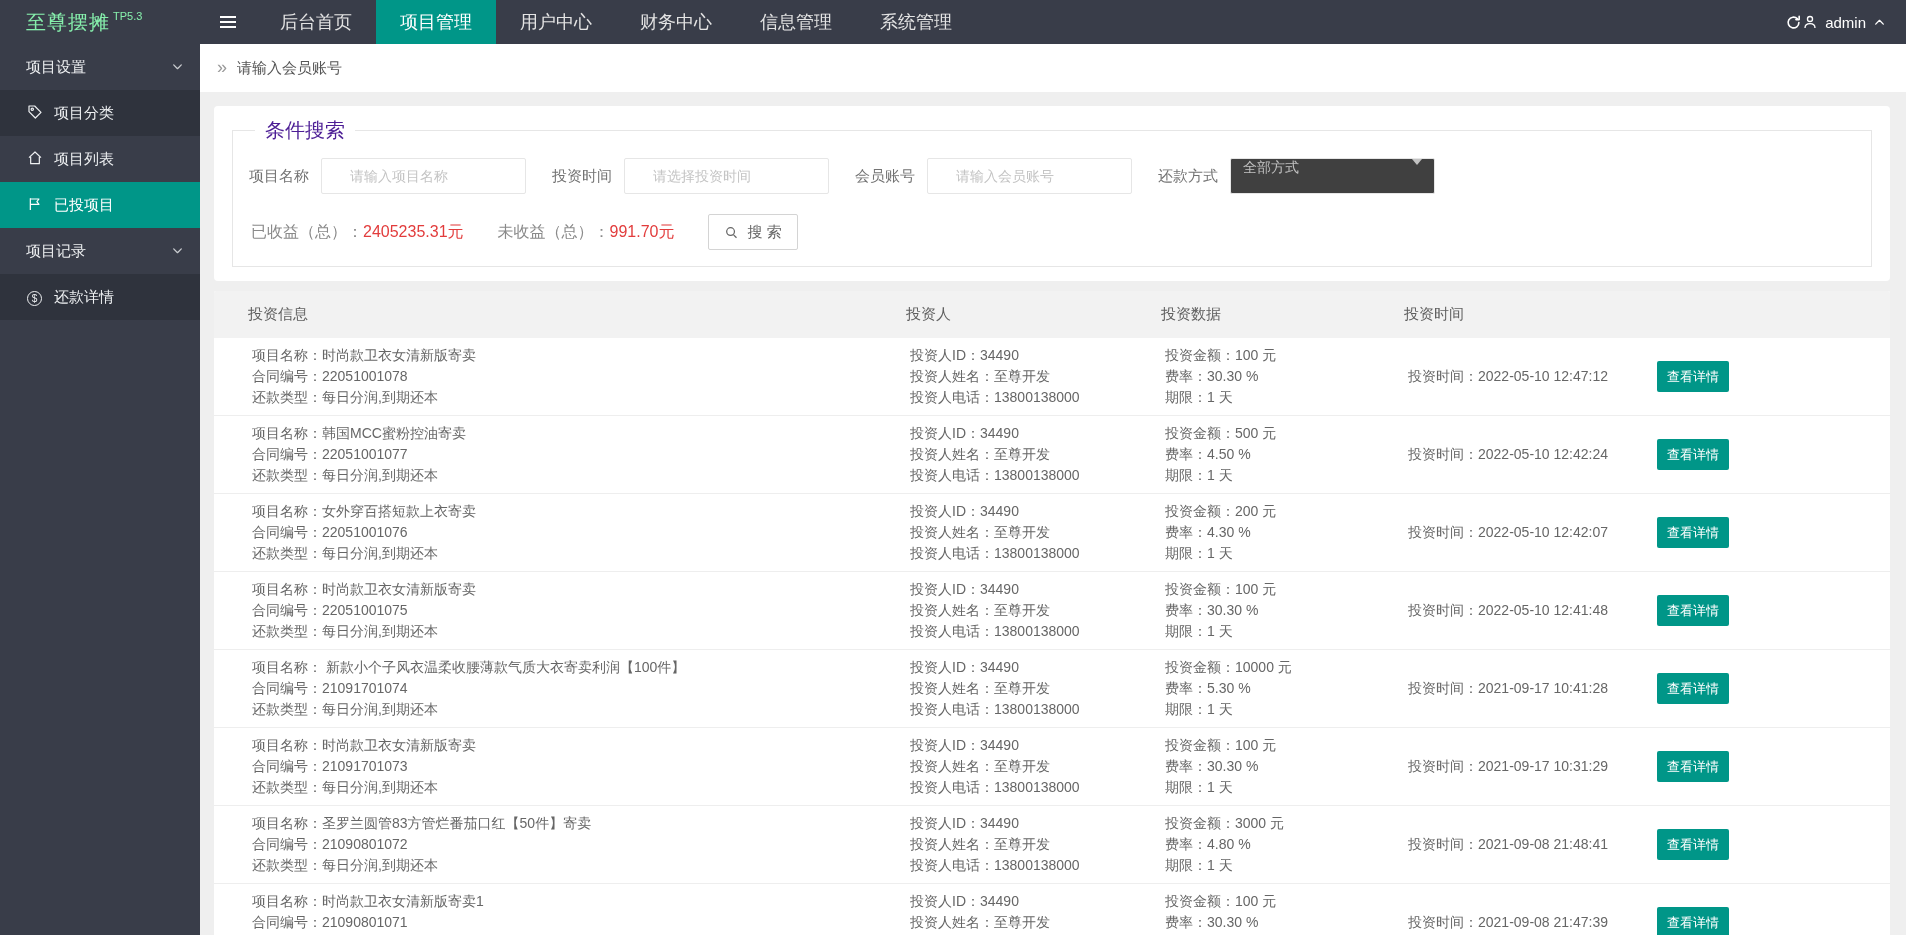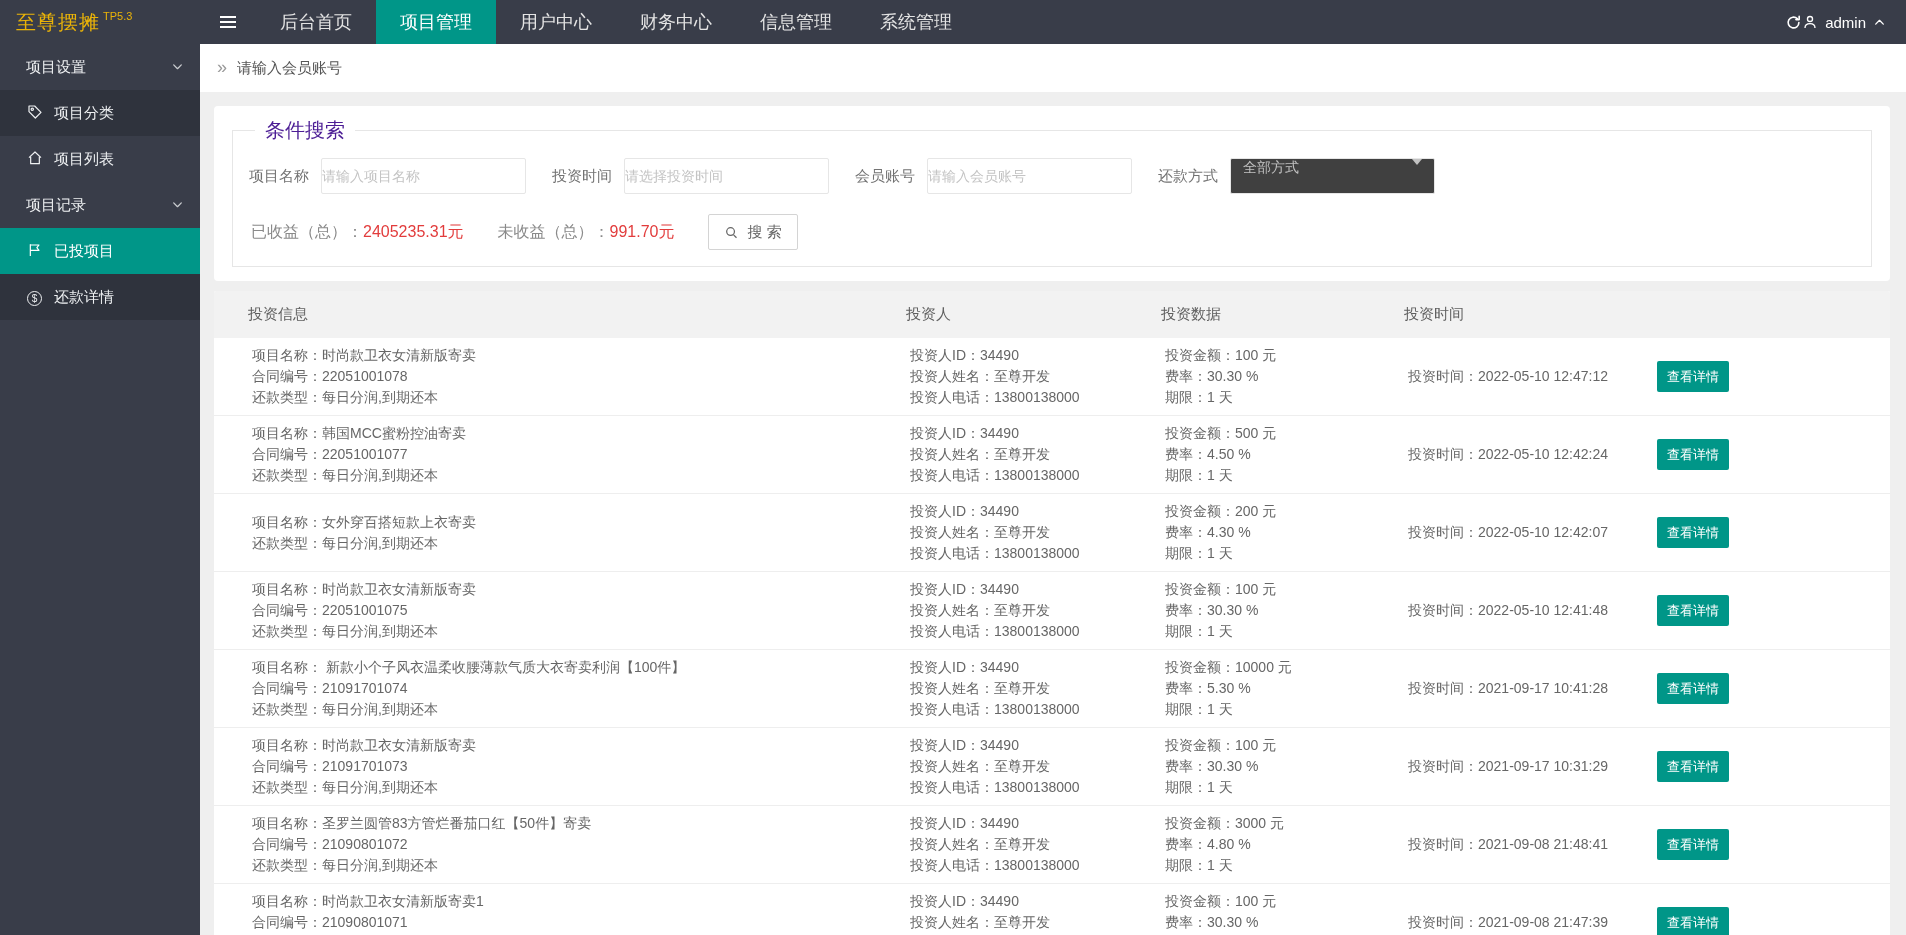--- a/index.html
+++ b/index.html
@@ -7,22 +7,22 @@
   body {
     font-family: "Liberation Sans", "DejaVu Sans", sans-serif;
     background: #efefef; color: #333; position: relative;
   }
   
   .navbar {
     position: absolute; top: 0; left: 0; right: 0; height: 44px;
     background: #393D49; display: flex; align-items: stretch; z-index: 10;
   }
   .brand {
-    width: 200px; display: flex; align-items: center; padding-left: 16px;
-    color: #eab308; font-size: 20px; letter-spacing: 1px; flex: none;
+    width: 200px; display: flex; align-items: center; padding-left: 26px;
+    color: #86efac; font-size: 20px; letter-spacing: 1px; flex: none;
   }
   .brand sup { font-size: 11px; letter-spacing: 0; margin-left: 3px; transform: translateY(-6px); }
   .nav-left { display: flex; align-items: stretch; }
   .nav-item {
     display: flex; align-items: center; padding: 0 24px; color: #e4e4e4;
     font-size: 18px; cursor: pointer; white-space: nowrap;
   }
   .nav-item.active { background: #009688; color: #fff; }
   .hamburger { padding: 0 20px; flex-direction: column; justify-content: center; gap: 3px; }
   .hbar { width: 16px; height: 2px; background: #fff; display: block; }
@@ -60,21 +60,21 @@
   .card { background: #fff; border-radius: 4px; }
   .search-card { padding: 11px 18px 14px; }
   fieldset { border: 1px solid #e6e6e6; padding: 10px 16px 16px; }
   legend { font-size: 20px; color: #4c1d95; padding: 0 10px; margin-left: 6px; }
   .fields-row { display: flex; align-items: center; gap: 26px; margin-top: 4px; flex-wrap: nowrap; }
   .fields-inline { display: contents; }
   .field { display: flex; align-items: center; gap: 12px; }
   .field-label { font-size: 15px; color: #737373; white-space: nowrap; }
   .field-input {
     width: 205px; height: 36px; border: 1px solid #e6e6e6; border-radius: 2px;
-    padding: 0 0; font-size: 14px; color: #666; outline: none;
+    padding: 0 28px; font-size: 14px; color: #666; outline: none;
     font-family: "Liberation Sans", "DejaVu Sans", sans-serif;
   }
   .field-input::placeholder { color: #c4c4c4; }
   .select-box {
     width: 205px; height: 36px; border: 1px solid #e6e6e6; border-radius: 2px;
     display: flex; align-items: flex-start; justify-content: space-between;
     padding: 0 12px; font-size: 14px; color: #c0c0c0; cursor: pointer; background: #404040;
   }
   .arrow-down {
     width: 0; height: 0; border-left: 5px solid transparent;
@@ -190,36 +190,36 @@
   </div>
       <div class="side-item child">
     <span><span class="side-ic">
             <svg width="16" height="16" viewBox="0 0 24 24" fill="none" stroke="currentColor" stroke-width="1.8" stroke-linejoin="round">
               <path d="M3 11.5 12 3l9 8.5"></path>
               <path d="M5.5 10v10.5h13V10"></path>
             </svg>
           </span></span>
     <span>项目列表</span>
   </div>
+      <div class="side-item child active">
+    <span><span class="side-ic">
+            <svg width="16" height="16" viewBox="0 0 24 24" fill="none" stroke="currentColor" stroke-width="1.8" stroke-linejoin="round">
+              <path d="M5 21V3.5"></path>
+              <path d="M5 4.5h13l-3.2 4 3.2 4H5"></path>
+            </svg>
+          </span></span>
+    <span>已投项目</span>
+  </div>
       <div class="side-item group">
     <span>项目记录</span>
     <span><span class="chev-wrap">
             <svg width="13" height="13" viewBox="0 0 24 24" fill="none" stroke="currentColor" stroke-width="2.4" stroke-linecap="round" stroke-linejoin="round">
               <path d="M5 9l7 7 7-7"></path>
             </svg>
           </span></span>
-  </div>
-      <div class="side-item child active">
-    <span><span class="side-ic">
-            <svg width="16" height="16" viewBox="0 0 24 24" fill="none" stroke="currentColor" stroke-width="1.8" stroke-linejoin="round">
-              <path d="M5 21V3.5"></path>
-              <path d="M5 4.5h13l-3.2 4 3.2 4H5"></path>
-            </svg>
-          </span></span>
-    <span>已投项目</span>
   </div>
       <div class="side-item child shaded">
     <span><span class="side-ic">
             <span class="circle-dollar">$</span>
           </span></span>
     <span>还款详情</span>
   </div>
     </div>
 </div>
 
@@ -323,20 +323,21 @@
     <div class="cell c4">
       <span>投资时间：2022-05-10 12:42:24</span>
     </div>
     <div class="cell c5">
       <button class="btn-detail">查看详情</button>
     </div>
   </div>
           <div class="trow grid-cols">
     <div class="cell c1">
       <span>项目名称：女外穿百搭短款上衣寄卖</span>
+      <span>合同编号：22051001076</span>
       <span>还款类型：每日分润,到期还本</span>
     </div>
     <div class="cell c2">
       <span>投资人ID：34490</span>
       <span>投资人姓名：至尊开发</span>
       <span>投资人电话：13800138000</span>
     </div>
     <div class="cell c3">
       <span>投资金额：200 元</span>
       <span>费率：4.30 %</span>

